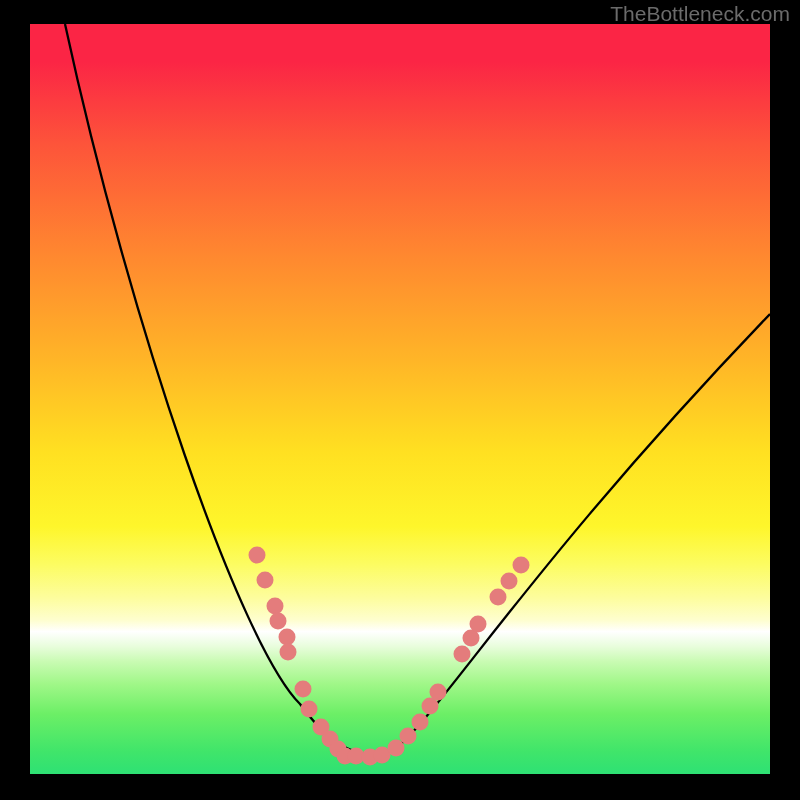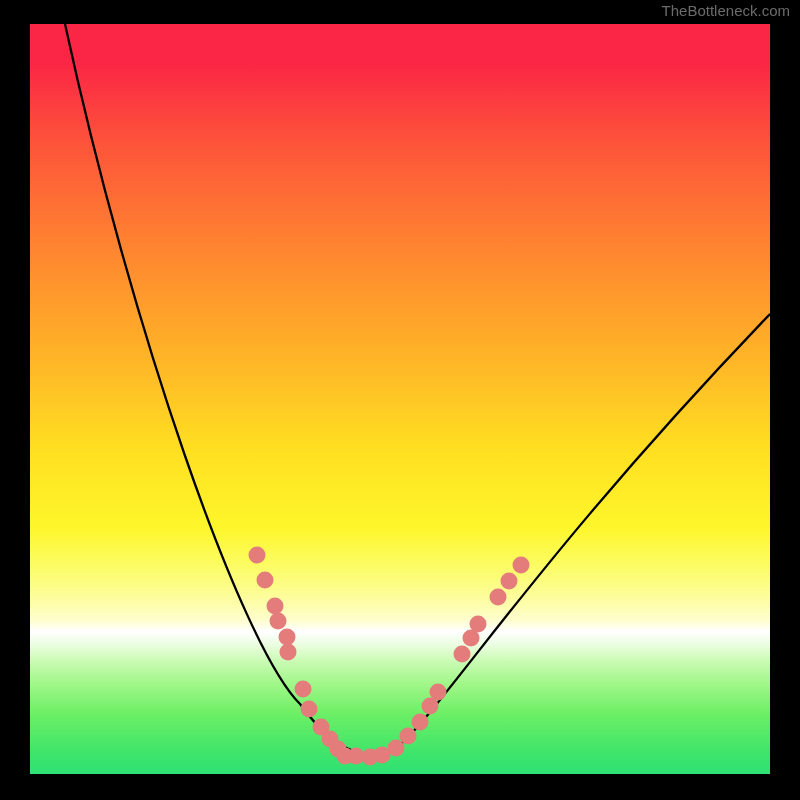--- a/index.html
+++ b/index.html
@@ -52,21 +52,21 @@
       #6cef66 92%,
       #40e56a 97%,
       #2ee174 100%
     );
   }
   .watermark {
     position: absolute;
     top: 2px;
     right: 10px;
     color: #6b6b6b;
-    font-size: 15px;
+    font-size: 21px;
     font-weight: 400;
     letter-spacing: 0px;
   }
   svg.curve {
     position: absolute;
     top: 0;
     left: 0;
     width: 100%;
     height: 100%;
   }

